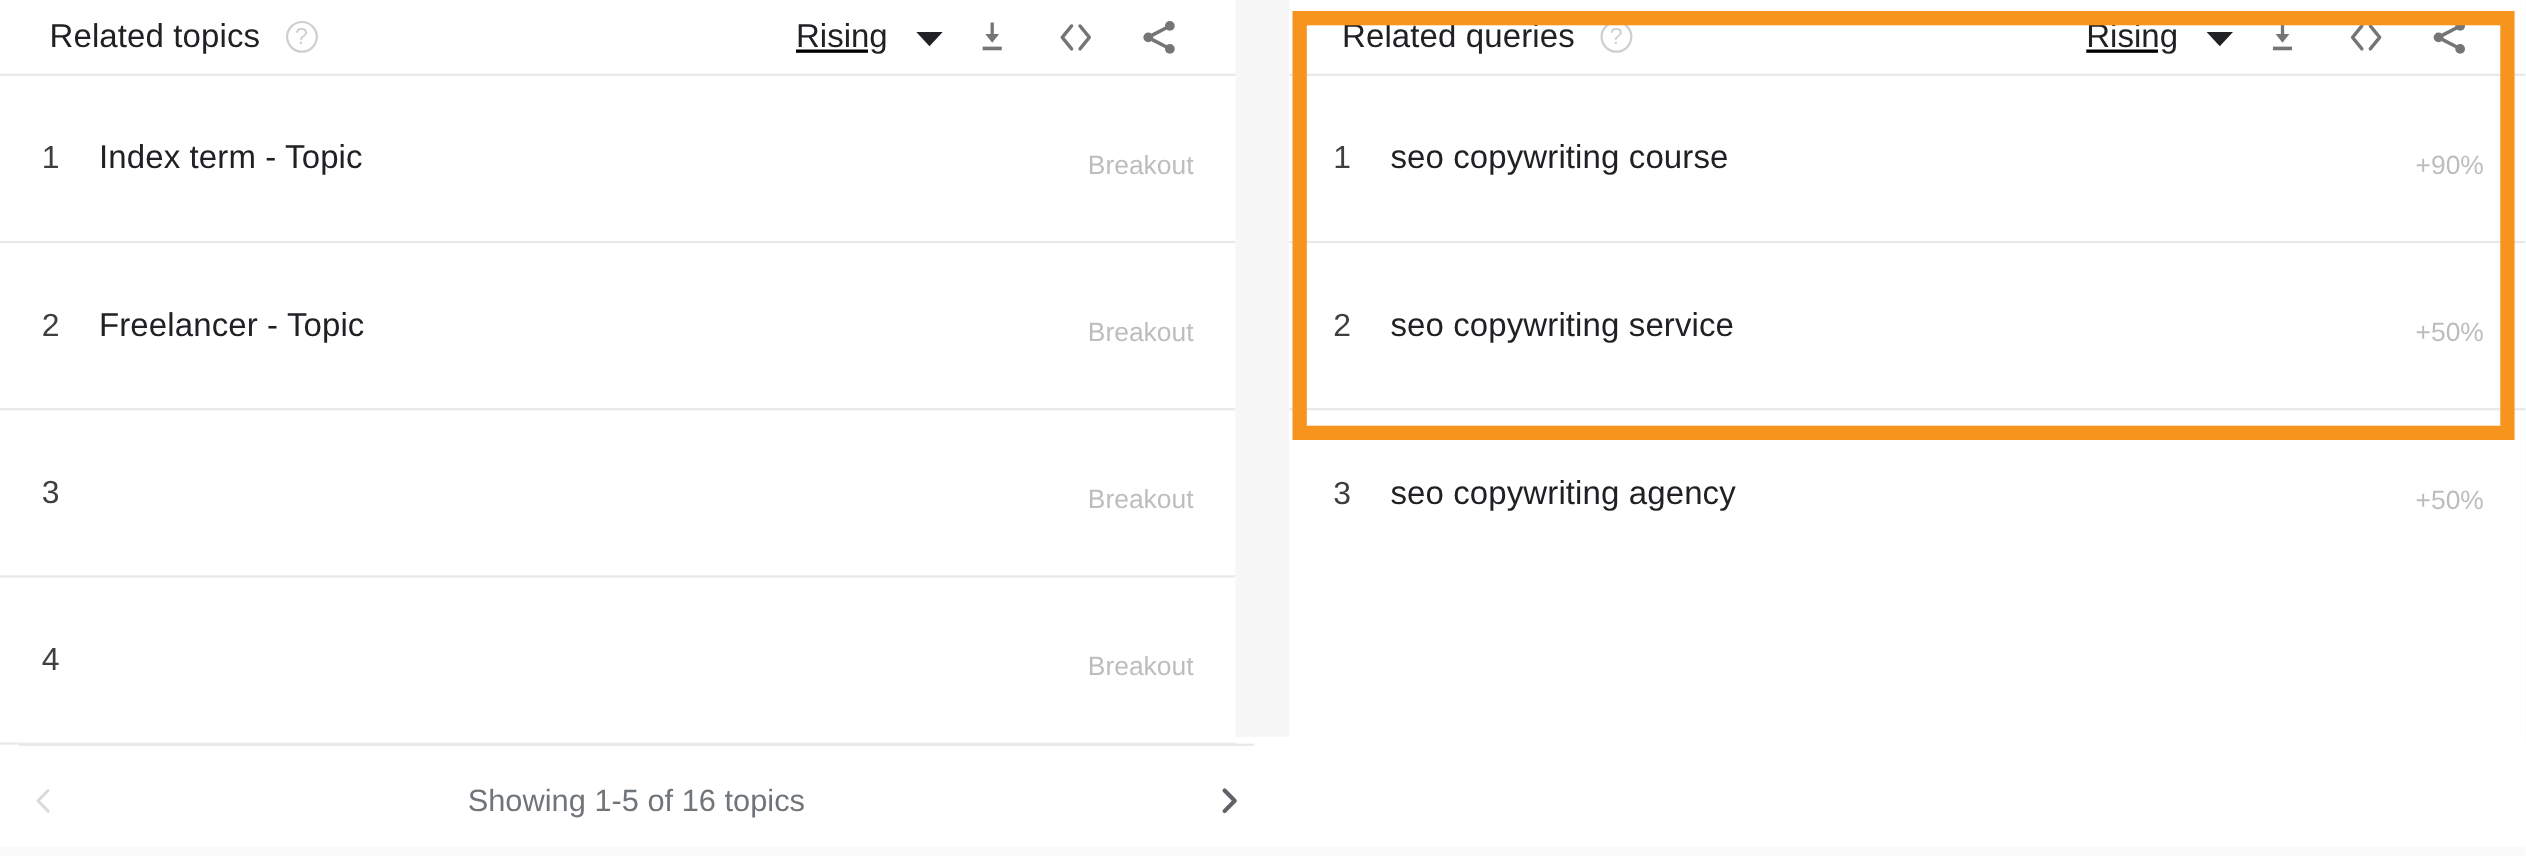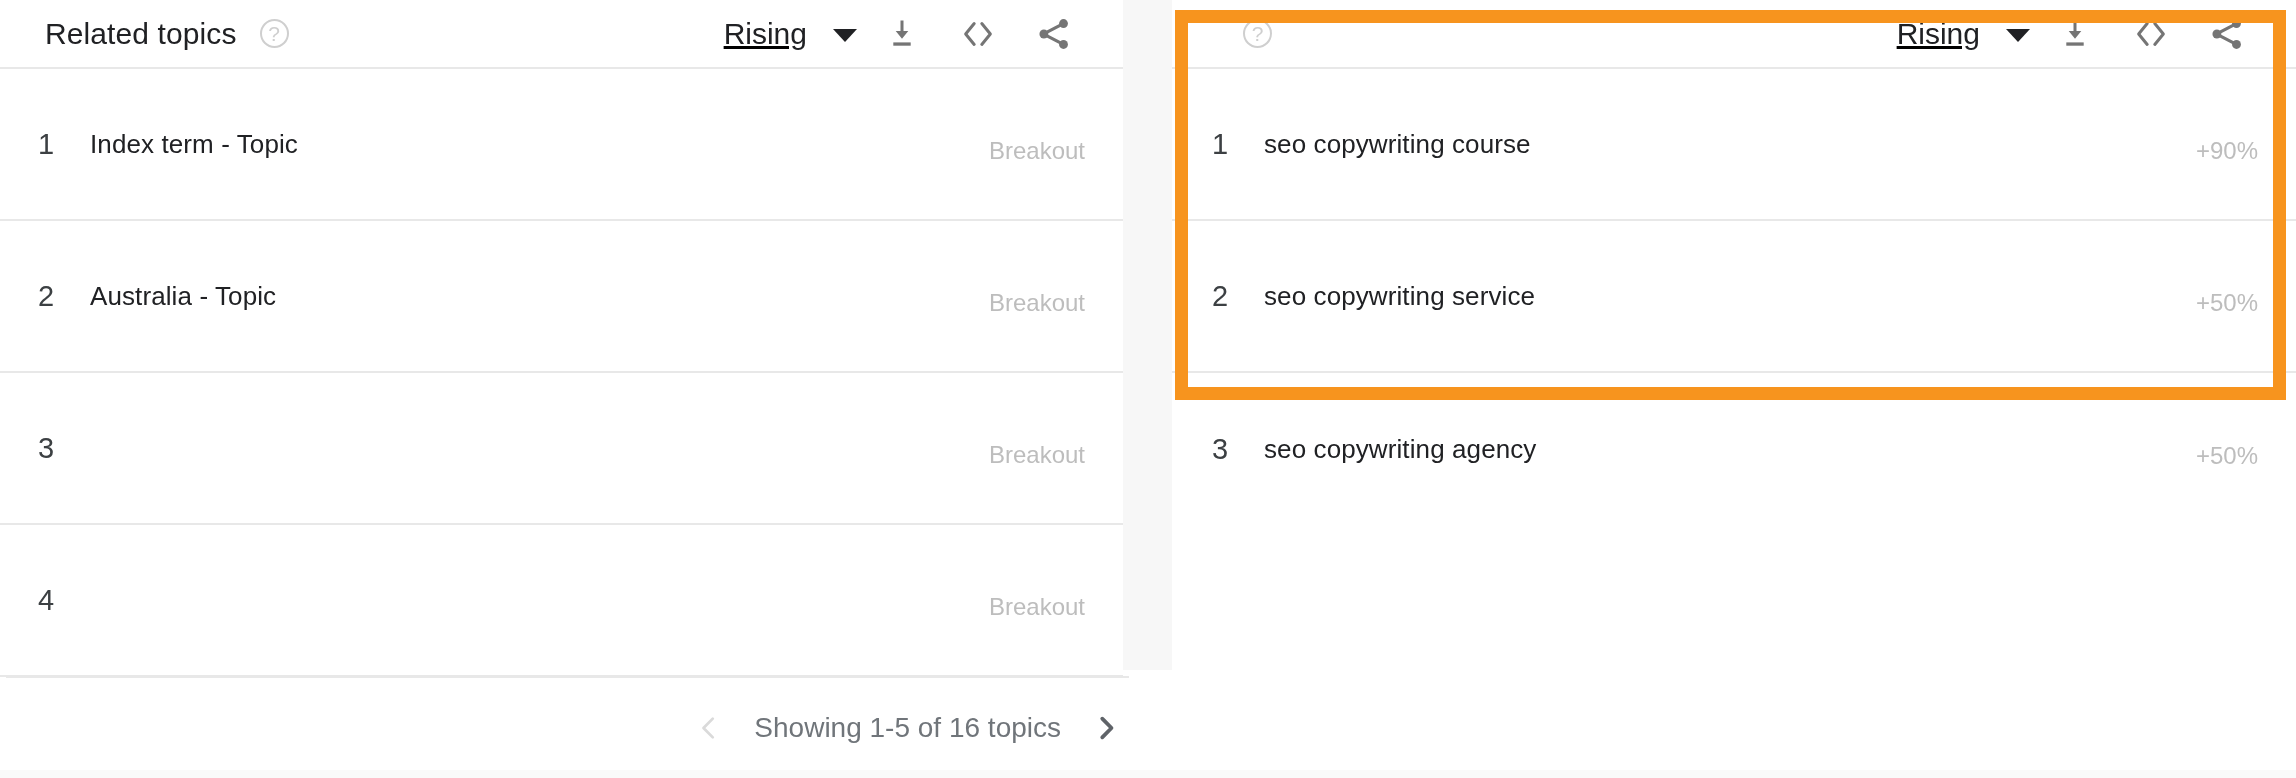--- a/index.html
+++ b/index.html
@@ -115,45 +115,45 @@
   .row:last-child { border-bottom: none; }
 
   .rank {
     width: 52px;
     flex: 0 0 auto;
     font-size: 29px;
     color: #3c4043;
     font-weight: 400;
   }
   .row-title {
-    font-size: 26px;
+    font-size: 30px;
     color: #202124;
     font-weight: 400;
     letter-spacing: 0.1px;
     white-space: nowrap;
   }
   .row-spacer { flex: 1 1 auto; }
   .row-value {
     font-size: 24px;
     color: #bdbdbd;
     font-weight: 400;
     white-space: nowrap;
     padding-top: 14px;
   }
 
   
   .pagination {
     position: absolute;
-    left: 6px;
+    left: 17px;
     top: 676px;
     width: 1123px;
     height: 102px;
     display: flex;
     align-items: center;
-    justify-content: flex-end;
+    justify-content: space-between;
     border-top: 2px solid #e8e8e8;
     background: #ffffff;
   }
   .page-arrow {
     width: 46px;
     height: 46px;
     display: flex;
     align-items: center;
     justify-content: center;
     cursor: pointer;
@@ -234,21 +234,21 @@
 
       <div class="row">
         <span class="rank">1</span>
         <span class="row-title">Index term - Topic</span>
         <span class="row-spacer"></span>
         <span class="row-value">Breakout</span>
       </div>
 
       <div class="row">
         <span class="rank">2</span>
-        <span class="row-title">Australia - Topic</span>
+        <span class="row-title">Freelancer - Topic</span>
         <span class="row-spacer"></span>
         <span class="row-value">Breakout</span>
       </div>
 
       <div class="row">
         <span class="rank">3</span>
         <span class="row-spacer"></span>
         <span class="row-value">Breakout</span>
       </div>
 
@@ -279,20 +279,21 @@
           <path d="M9 4.5 16.4 12 9 19.5" fill="none" stroke="#5f6368" stroke-width="3" stroke-linecap="round" stroke-linejoin="round"></path>
         </svg>
       </div>
     </div>
 
   </div>
 
   <div class="panel panel-queries">
 
     <div class="panel-header">
+      <span class="panel-title">Related queries</span>
       <span class="help-icon">?</span>
       <span class="header-spacer"></span>
 
       <div class="header-controls">
         <div class="sort-select">
           <span class="sort-label">Rising</span>
           <span class="caret"></span>
         </div>
 
         <div class="icon-btn">

